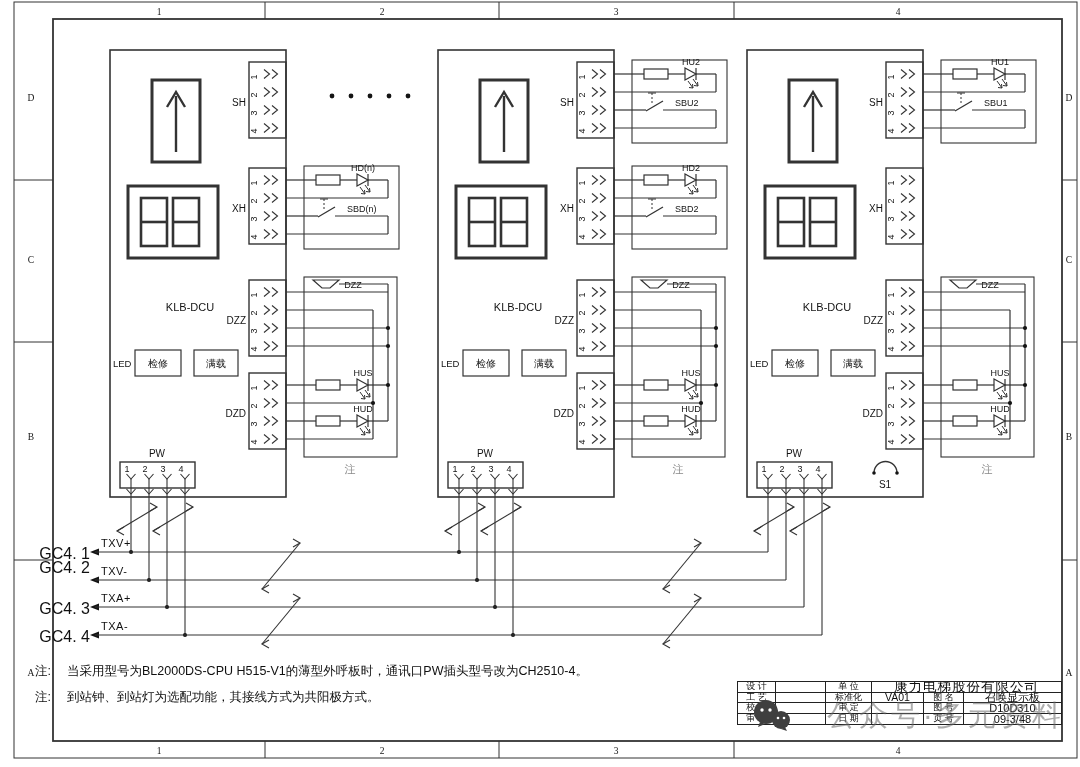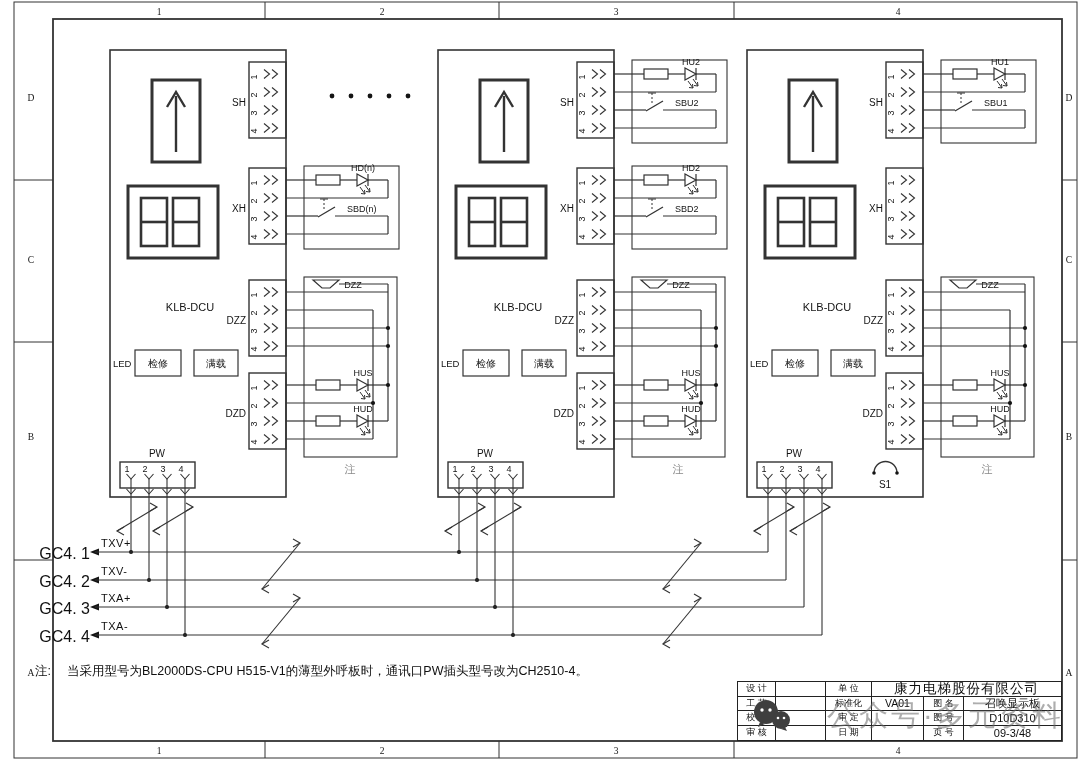--- a/index.html
+++ b/index.html
@@ -12,21 +12,21 @@
   #schematic{position:absolute;left:0;top:0;z-index:1;}
   
   .notes{position:absolute;left:35px;top:663px;z-index:2;font-size:12.5px;color:#101010;}
   .note-line{height:25.5px;white-space:nowrap;}
   .note-prefix{display:inline-block;min-width:24px;margin-right:8px;}
   
   .bus-term{position:absolute;z-index:2;left:28px;width:62px;text-align:right;font-size:16px;color:#101010;}
   .bus-sig{position:absolute;z-index:2;left:101px;font-size:11px;color:#101010;letter-spacing:.5px;}
   
   .titleblock{
-    position:absolute;left:737px;top:681px;width:325px;height:60px;z-index:2;
+    position:absolute;left:737px;top:681px;width:325px;height:44px;z-index:2;
     border:1.6px solid #222;box-sizing:border-box;background:#fff;
     display:grid;grid-template-columns:38px 50px 46px 52px 40px auto;
     grid-template-rows:repeat(4,1fr);
   }
   .tb-cell{
     border-right:1px solid #222;border-bottom:1px solid #222;
     display:flex;align-items:center;justify-content:center;
     font-size:9px;white-space:nowrap;overflow:hidden;color:#0d0d0d;
   }
   .tb-cell.no-r{border-right:none;}
@@ -617,31 +617,34 @@
     <polyline points="269,640 262,644 269,648" fill="none" stroke="#333" stroke-width="1.1"></polyline>
     <line x1="663" y1="589" x2="701" y2="543" stroke="#333" stroke-width="1.1"></line>
     <polyline points="694,539 701,543 694,547" fill="none" stroke="#333" stroke-width="1.1"></polyline>
     <polyline points="670,585 663,589 670,593" fill="none" stroke="#333" stroke-width="1.1"></polyline>
     <line x1="663" y1="644" x2="701" y2="598" stroke="#333" stroke-width="1.1"></line>
     <polyline points="694,594 701,598 694,602" fill="none" stroke="#333" stroke-width="1.1"></polyline>
     <polyline points="670,640 663,644 670,648" fill="none" stroke="#333" stroke-width="1.1"></polyline>
   </svg>
 
 <span class="bus-term" style="top:545px">GC4. 1</span>
-<span class="bus-term" style="top:573px">GC4. 2</span>
+<span class="bus-term" style="top:559px">GC4. 2</span>
 <span class="bus-term" style="top:600px">GC4. 3</span>
 <span class="bus-term" style="top:628px">GC4. 4</span>
 <span class="bus-sig" style="top:537px">TXV+</span>
 <span class="bus-sig" style="top:565px">TXV-</span>
 <span class="bus-sig" style="top:592px">TXA+</span>
 <span class="bus-sig" style="top:620px">TXA-</span>
 
 <div class="notes">
   <div class="note-line">
     <span class="note-prefix">注:</span><span>当采用型号为BL2000DS-CPU H515-V1的薄型外呼板时，通讯口PW插头型号改为CH2510-4。</span>
+  </div>
+  <div class="note-line">
+    <span class="note-prefix">注:</span><span>到站钟、到站灯为选配功能，其接线方式为共阳极方式。</span>
   </div>
 </div>
 
 <div class="titleblock">
   <div class="tb-cell">设 计</div>
   <div class="tb-cell"></div>
   <div class="tb-cell">单 位</div>
   <div class="tb-cell tb-company no-r">康力电梯股份有限公司</div>
 
   <div class="tb-cell">工 艺</div>

